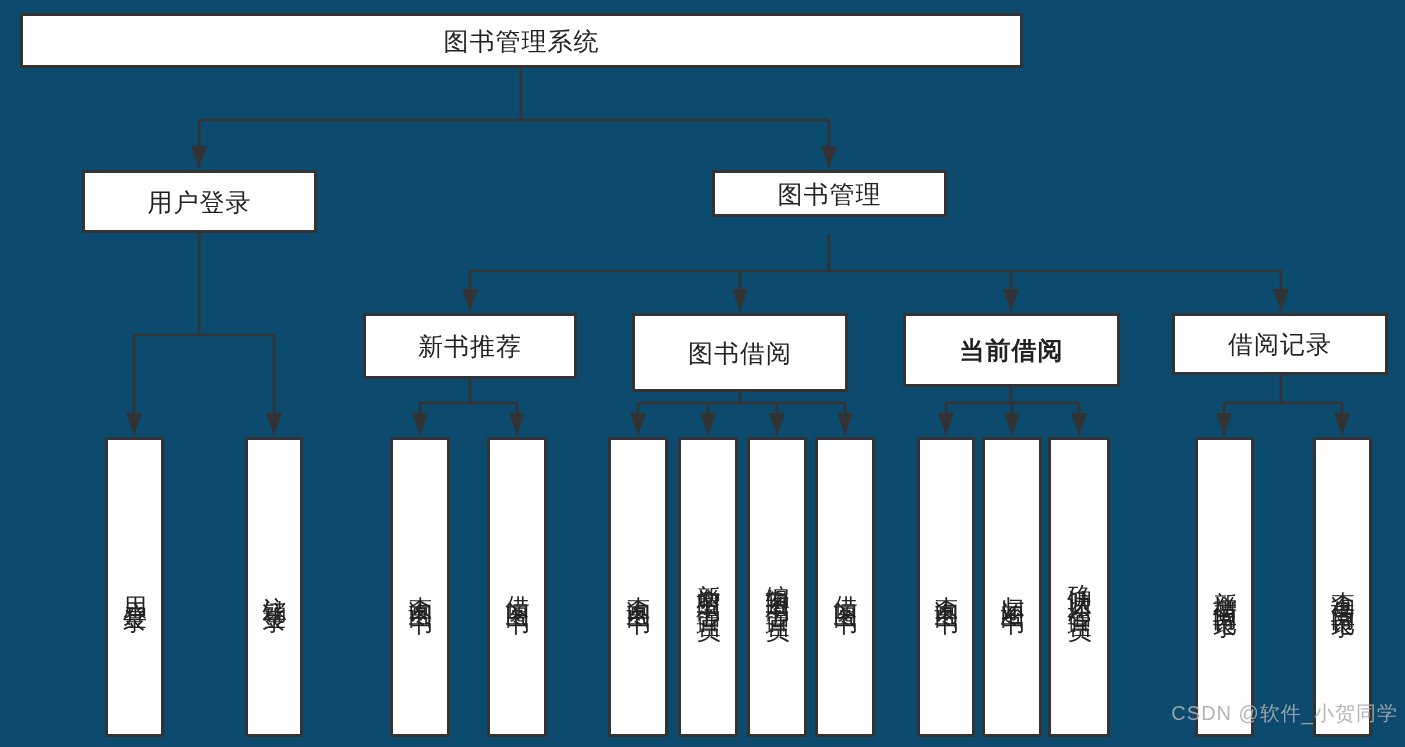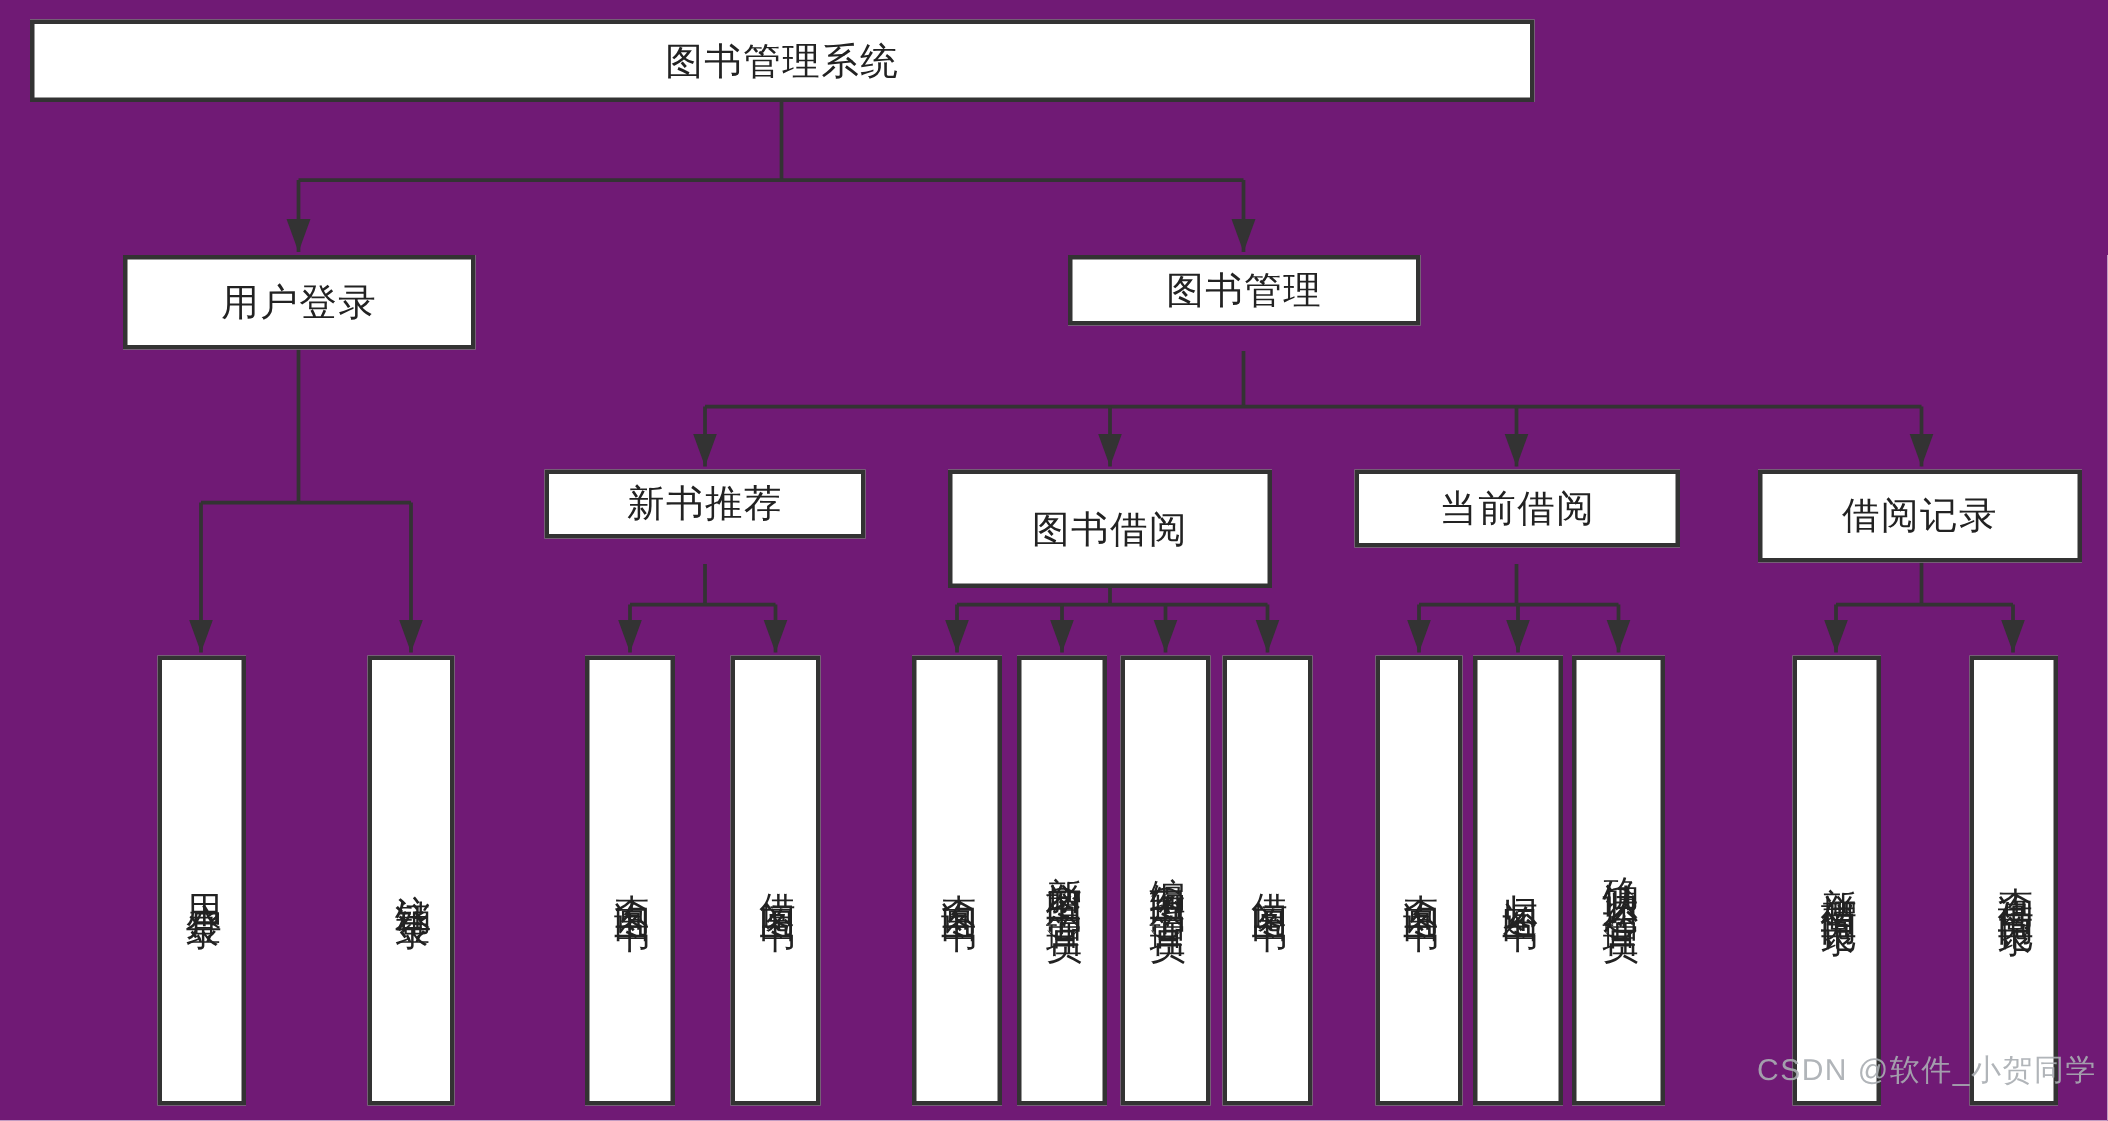--- a/index.html
+++ b/index.html
@@ -1,19 +1,19 @@
 <!DOCTYPE html>
 <html><head>
 <meta charset="utf-8">
 <style>
   html,body{margin:0;padding:0;background:#ffffff;}
   #canvas{
     position:relative;
     width:1405px;height:747px;
-    background:#701a75;
+    background:#0c4a6e;
     overflow:hidden;
     font-family:"Liberation Sans",sans-serif;
     color:#222222;
   }
   #wires{position:absolute;left:0;top:0;width:1405px;height:747px;}
   .node{
     position:absolute;
     box-sizing:border-box;
     border:3px solid #333333;
     background:#ffffff;
@@ -91,23 +91,23 @@
       <path d="M1224 403 V435" marker-end="url(#ah)"></path>
       <path d="M1342 403 V435" marker-end="url(#ah)"></path>
     </g>
   </svg>
 
   <div class="node h-box" style="left:20px;top:13px;width:1003px;height:55px;">图书管理系统</div>
 
   <div class="node h-box" style="left:82px;top:170px;width:235px;height:63px;">用户登录</div>
   <div class="node h-box" style="left:712px;top:170px;width:235px;height:47px;">图书管理</div>
 
-  <div class="node h-box" style="left:363px;top:313px;width:214px;height:46px;">新书推荐</div>
+  <div class="node h-box" style="left:363px;top:313px;width:214px;height:66px;">新书推荐</div>
   <div class="node h-box" style="left:632px;top:313px;width:216px;height:79px;">图书借阅</div>
-  <div class="node h-box" style="left:903px;top:313px;width:217px;height:52px;">当前借阅</div>
+  <div class="node h-box" style="left:903px;top:313px;width:217px;height:74px;font-weight:bold;">当前借阅</div>
   <div class="node h-box" style="left:1172px;top:313px;width:216px;height:62px;">借阅记录</div>
 
   <div class="node v-box" style="left:105px;top:437px;width:59px;height:300px;">用户登录</div>
   <div class="node v-box" style="left:245px;top:437px;width:58px;height:300px;">注销登录</div>
 
   <div class="node v-box" style="left:390px;top:437px;width:60px;height:300px;">查询图书</div>
   <div class="node v-box" style="left:487px;top:437px;width:60px;height:300px;">借阅图书</div>
 
   <div class="node v-box" style="left:608px;top:437px;width:60px;height:300px;">查询图书</div>
   <div class="node v-box" style="left:678px;top:437px;width:60px;height:300px;">新增图书（管理员）</div>

